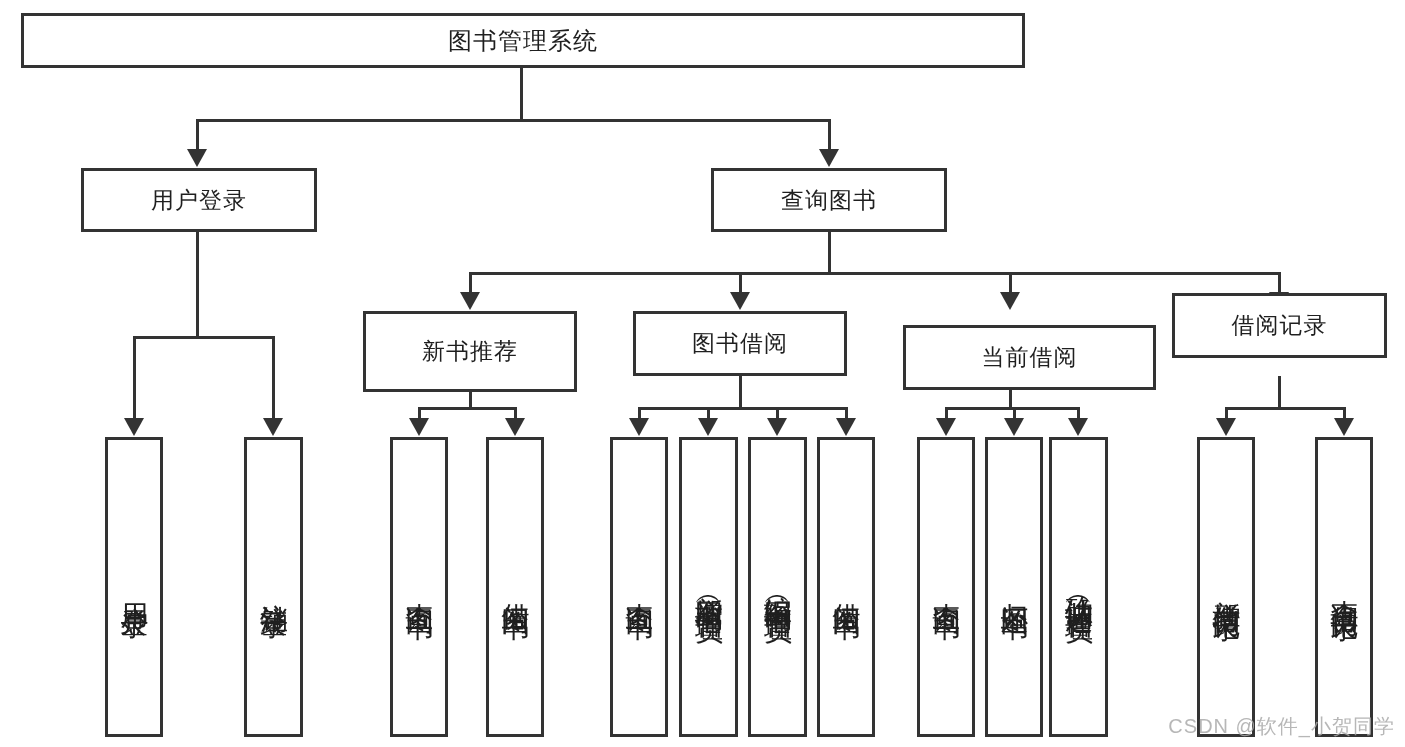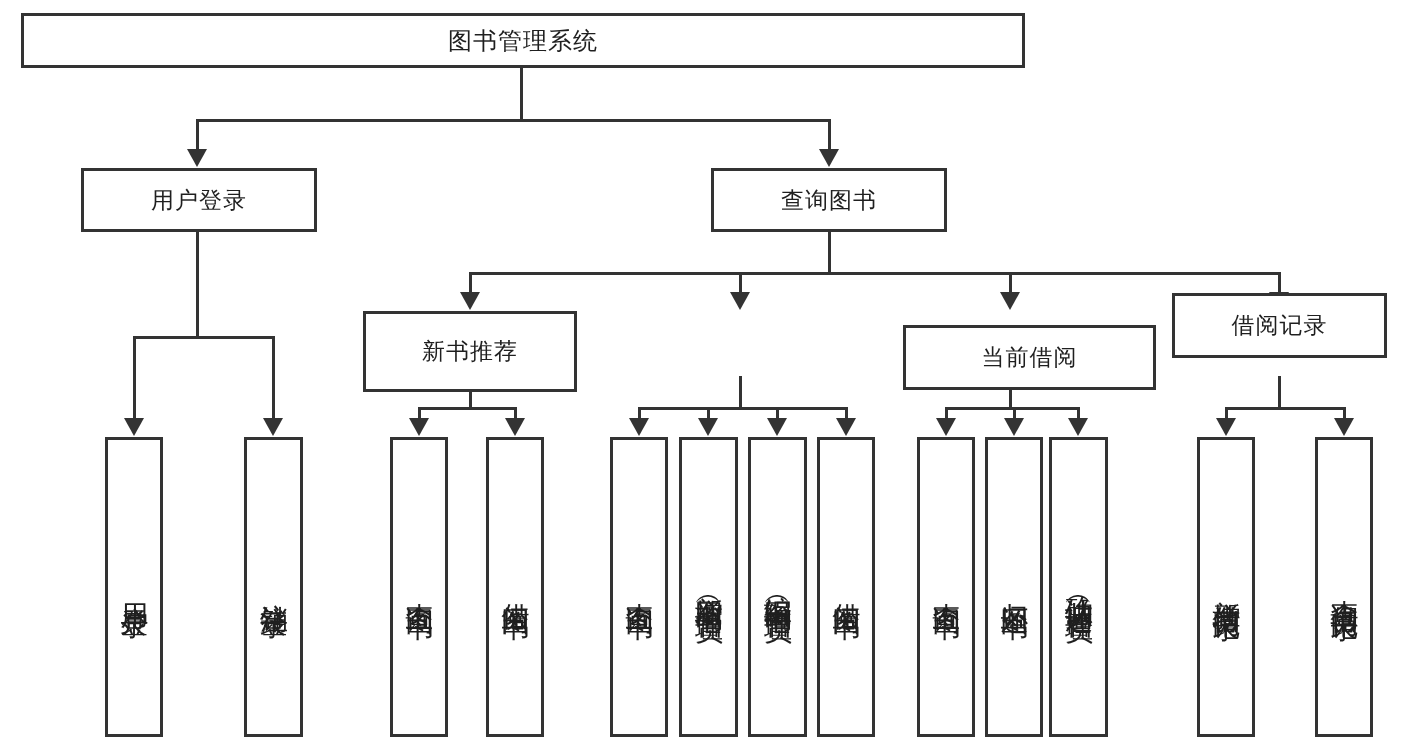--- a/index.html
+++ b/index.html
@@ -103,20 +103,23 @@
   <div class="hbox" style="left:81px;top:168px;width:236px;height:64px">
     <span>用户登录</span>
   </div>
   <div class="hbox" style="left:711px;top:168px;width:236px;height:64px">
     <span>查询图书</span>
   </div>
 
   <div class="hbox" style="left:363px;top:311px;width:214px;height:81px">
     <span>新书推荐</span>
   </div>
+  <div class="hbox" style="left:633px;top:311px;width:214px;height:65px">
+    <span>图书借阅</span>
+  </div>
   <div class="hbox" style="left:903px;top:325px;width:253px;height:65px">
     <span>当前借阅</span>
   </div>
   <div class="hbox" style="left:1172px;top:293px;width:215px;height:65px">
     <span>借阅记录</span>
   </div>
 
   <div class="vbox" style="left:105px;top:437px;width:58px;height:300px">
     <span class="vtext">用户登录</span>
   </div>
@@ -154,14 +157,15 @@
     <span class="vtext">确认归还（管理员）</span>
   </div>
 
   <div class="vbox" style="left:1197px;top:437px;width:58px;height:300px">
     <span class="vtext">新增借阅记录</span>
   </div>
   <div class="vbox" style="left:1315px;top:437px;width:58px;height:300px">
     <span class="vtext">查询借阅记录</span>
   </div>
 
+  <div class="watermark">CSDN @软件_小贺同学</div>
 
 </div>
 
 </body></html>

